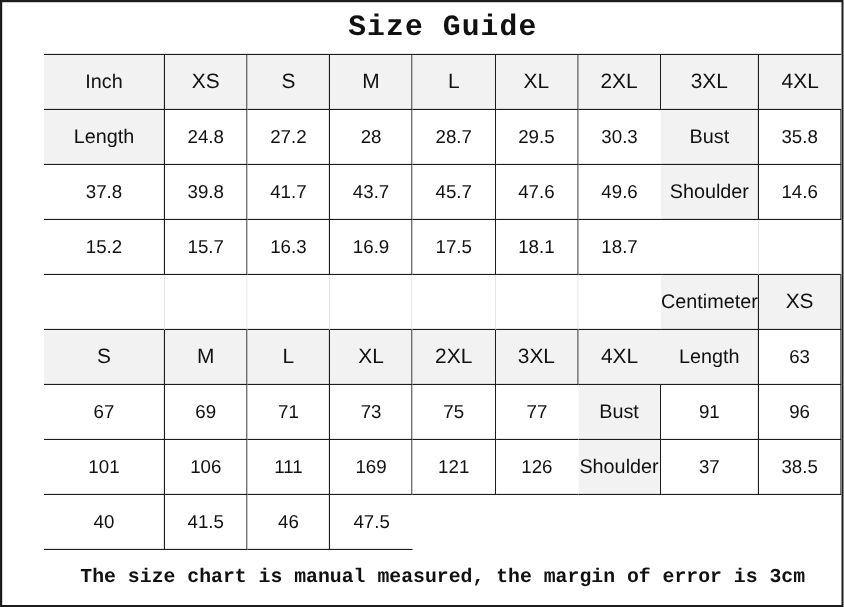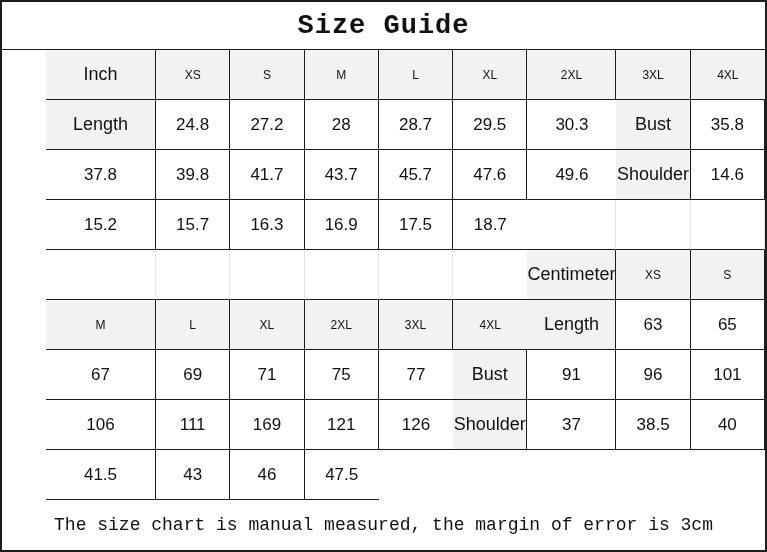--- a/index.html
+++ b/index.html
@@ -9,52 +9,52 @@
     --text:#111111;
   }
   html,body{margin:0;padding:0;background:#ffffff;}
   .sheet{
     width:767px;height:552px;box-sizing:border-box;
     border:2px solid var(--border);
     background:#fff;
     font-family:"Liberation Sans", sans-serif;
     color:var(--text);
     overflow:hidden;
+    padding-left:38px;
   }
   .title-row{
     height:47px;border-bottom:1px solid var(--border);
     display:flex;align-items:center;justify-content:center;
     font-family:"Liberation Mono", monospace;
     font-size:27px;font-weight:600;letter-spacing:1px;
   }
   .grid{
     display:grid;
     grid-template-columns:110px repeat(8, 1fr);
-    margin-left:44px;
   }
   .cell{
     box-sizing:border-box;height:50px;
     display:flex;align-items:center;justify-content:center;
     border-right:1px solid var(--border);
     border-bottom:1px solid var(--border);
     font-size:17px;background:#fff;
   }
-  .cell.hdr{background:var(--header-bg);font-size:12px;}
+  .cell.hdr{background:var(--header-bg);font-size:19px;}
   .cell.label-col{background:var(--header-bg);font-size:18px;}
   .cell.last-col{border-right:none;}
   .cell.sep{
     background:#fff;
     border-right:1px solid var(--sep-line);
   }
   .cell.sep.last-col{border-right:none;}
   .footer-row{
     height:50px;
     display:flex;align-items:center;justify-content:center;
     font-family:"Liberation Mono", monospace;
-    font-size:18px;font-weight:400;white-space:nowrap;
+    font-size:18px;font-weight:700;white-space:nowrap;
   }
 </style>
 </head>
 <body>
 
 <div class="sheet">
   <div class="title-row">Size Guide</div>
   <div class="grid" id="grid">
       <div class="cell hdr label-col">Inch</div>
       <div class="cell hdr">XS</div>
@@ -81,20 +81,21 @@
       <div class="cell">45.7</div>
       <div class="cell">47.6</div>
       <div class="cell last-col">49.6</div>
       <div class="cell label-col">Shoulder</div>
       <div class="cell">14.6</div>
       <div class="cell">15.2</div>
       <div class="cell">15.7</div>
       <div class="cell">16.3</div>
       <div class="cell">16.9</div>
       <div class="cell">17.5</div>
+      <div class="cell">18.1</div>
       <div class="cell last-col">18.7</div>
       <div class="cell sep"></div>
       <div class="cell sep"></div>
       <div class="cell sep"></div>
       <div class="cell sep"></div>
       <div class="cell sep"></div>
       <div class="cell sep"></div>
       <div class="cell sep"></div>
       <div class="cell sep"></div>
       <div class="cell sep last-col"></div>
@@ -102,38 +103,37 @@
       <div class="cell hdr">XS</div>
       <div class="cell hdr">S</div>
       <div class="cell hdr">M</div>
       <div class="cell hdr">L</div>
       <div class="cell hdr">XL</div>
       <div class="cell hdr">2XL</div>
       <div class="cell hdr">3XL</div>
       <div class="cell hdr last-col">4XL</div>
       <div class="cell label-col">Length</div>
       <div class="cell">63</div>
-      <div class="cell">65</div>
       <div class="cell">67</div>
       <div class="cell">69</div>
       <div class="cell">71</div>
+      <div class="cell">73</div>
       <div class="cell">75</div>
       <div class="cell last-col">77</div>
       <div class="cell label-col">Bust</div>
       <div class="cell">91</div>
       <div class="cell">96</div>
       <div class="cell">101</div>
       <div class="cell">106</div>
       <div class="cell">111</div>
       <div class="cell">169</div>
       <div class="cell">121</div>
       <div class="cell last-col">126</div>
       <div class="cell label-col">Shoulder</div>
       <div class="cell">37</div>
       <div class="cell">38.5</div>
       <div class="cell">40</div>
       <div class="cell">41.5</div>
-      <div class="cell">43</div>
       <div class="cell">46</div>
       <div class="cell last-col">47.5</div>
     </div>
   <div class="footer-row">The size chart is manual measured, the margin of error is 3cm</div>
 </div>
 
 </body></html>

